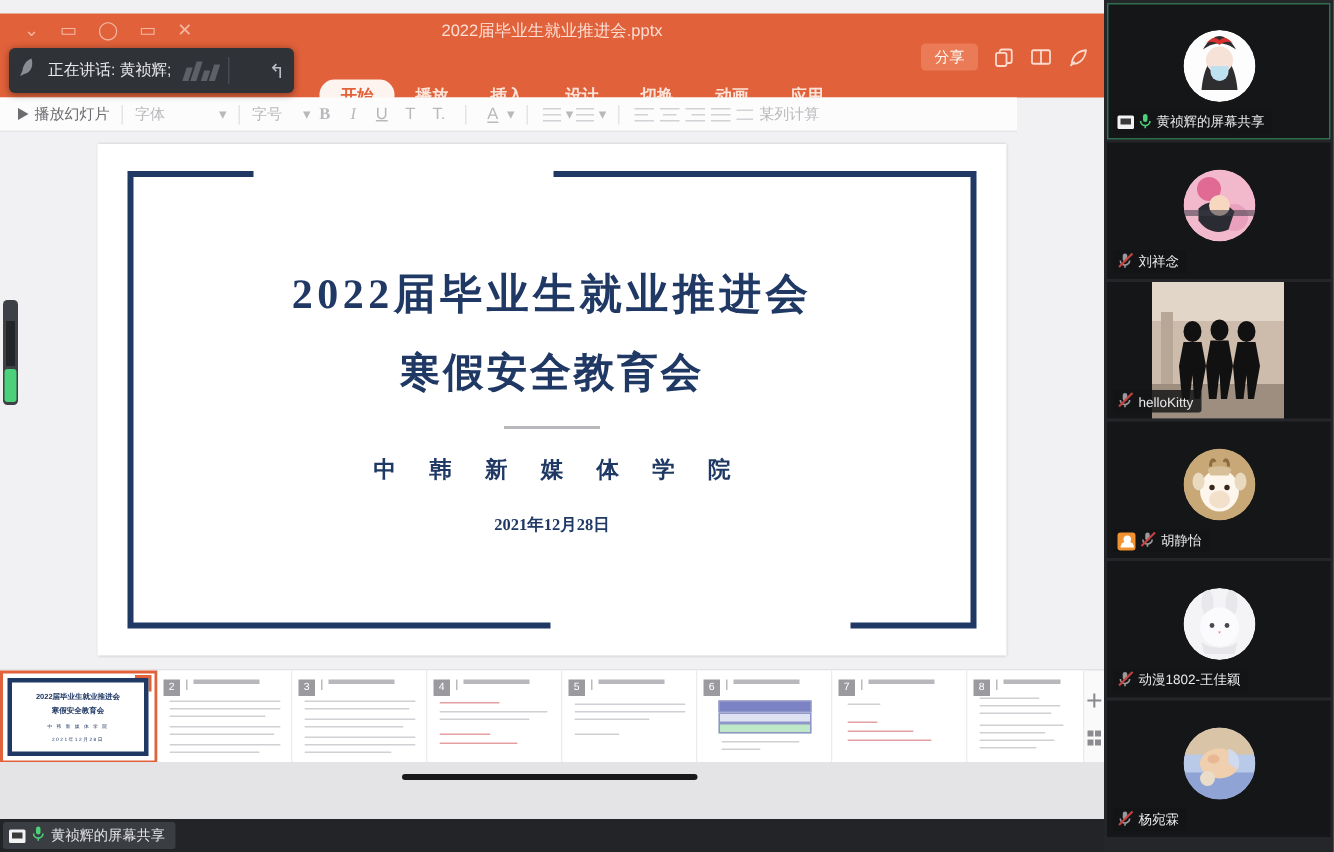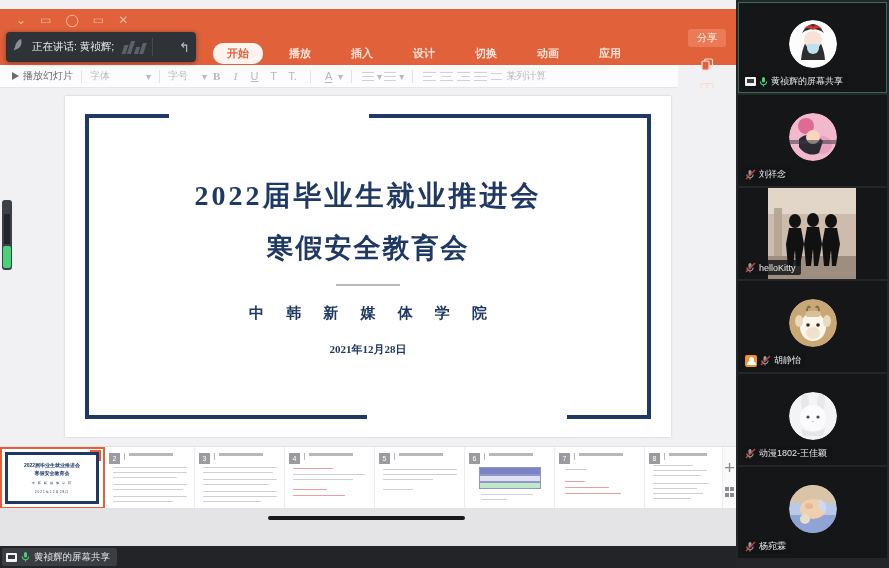--- a/index.html
+++ b/index.html
@@ -27,31 +27,31 @@
     display: flex; gap: 14px; color: #f7c6b4; font-size: 12px;
     opacity: .85;
   }
   .win-ctrls span { line-height: 12px; }
   .doc-title {
     position: absolute; left: 0; top: 4px; width: 736px;
     text-align: center; font-size: 11px; color: #fbded3;
   }
   .tr-icons {
     position: absolute; right: 10px; top: 20px;
-    display: flex; align-items: center; gap: 11px; flex-direction: column;
+    display: flex; align-items: center; gap: 11px;
   }
   .share-btn {
     background: #eb7b57; color: #fff7f3; font-size: 10px;
     border-radius: 3px; padding: 2px 9px; border: none;
   }
   .tr-icons svg { display: block; }
 
   .tabs {
-    position: absolute; left: 213px; top: 34px;
-    display: flex; gap: 12px;
+    position: absolute; left: 213px; top: 44px;
+    display: flex; gap: 0;
   }
   .tab {
     font-size: 11px; color: #fce3d8; padding: 3px 14px; border-radius: 10px; font-weight: bold;
   }
   .tab.active { background: #fdf4ef; color: #e0613a; font-weight: bold; }
 
   
   .ribbon {
     position: absolute; left: 0; top: 65px; width: 678px; height: 23px;
     background: #fcfcfc; border-bottom: 1px solid #e6e6e6;
@@ -180,20 +180,21 @@
   <div id="share-area">
 
     <div class="titlebar">
       <div class="win-ctrls">
         <span>⌄</span>
         <span>▭</span>
         <span>◯</span>
         <span>▭</span>
         <span>✕</span>
       </div>
+      <div class="doc-title">2022届毕业生就业推进会.pptx</div>
 
       <div class="tr-icons">
         <button class="share-btn">分享</button>
         <span>
           <svg width="13" height="13" viewBox="0 0 13 13">
               <rect x="3.5" y="1" width="8" height="9" rx="1.3" fill="none" stroke="#fbdccf" stroke-width="1.2"></rect>
               <rect x="1" y="3.2" width="7" height="8.8" rx="1.3" fill="#e0613a" stroke="#fbdccf" stroke-width="1.2"></rect>
             </svg>
         </span>
         <span>

